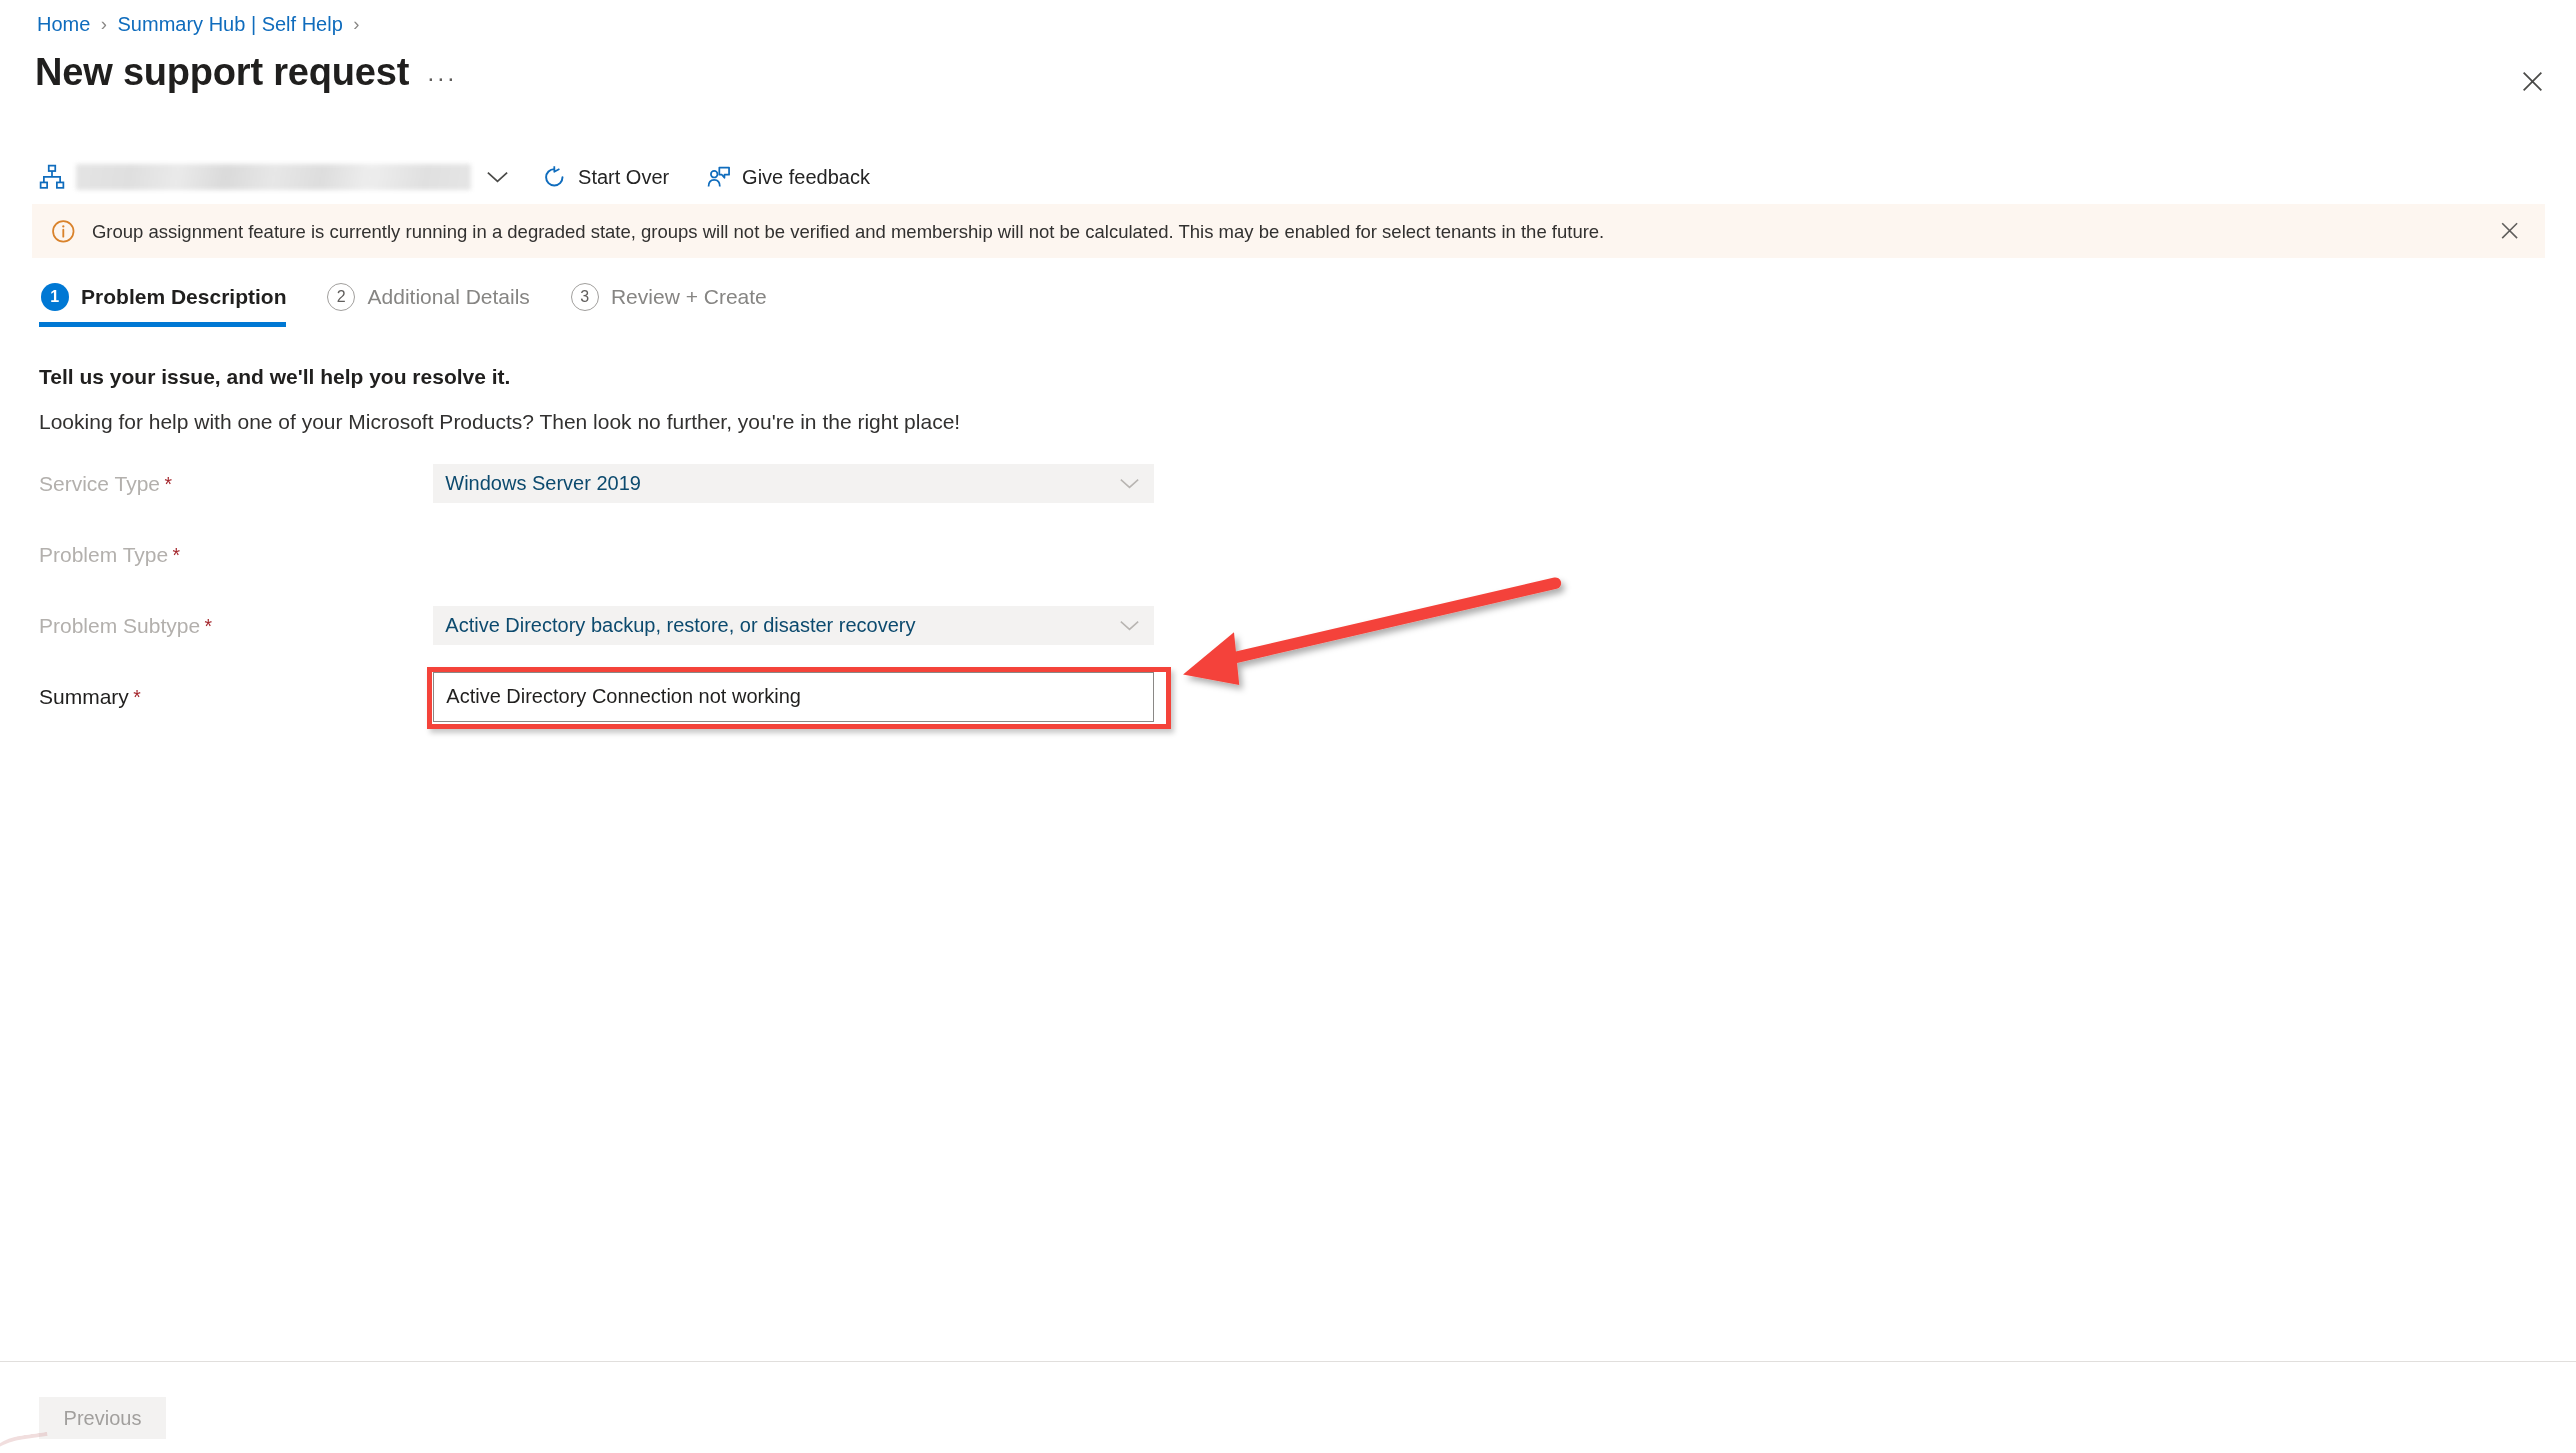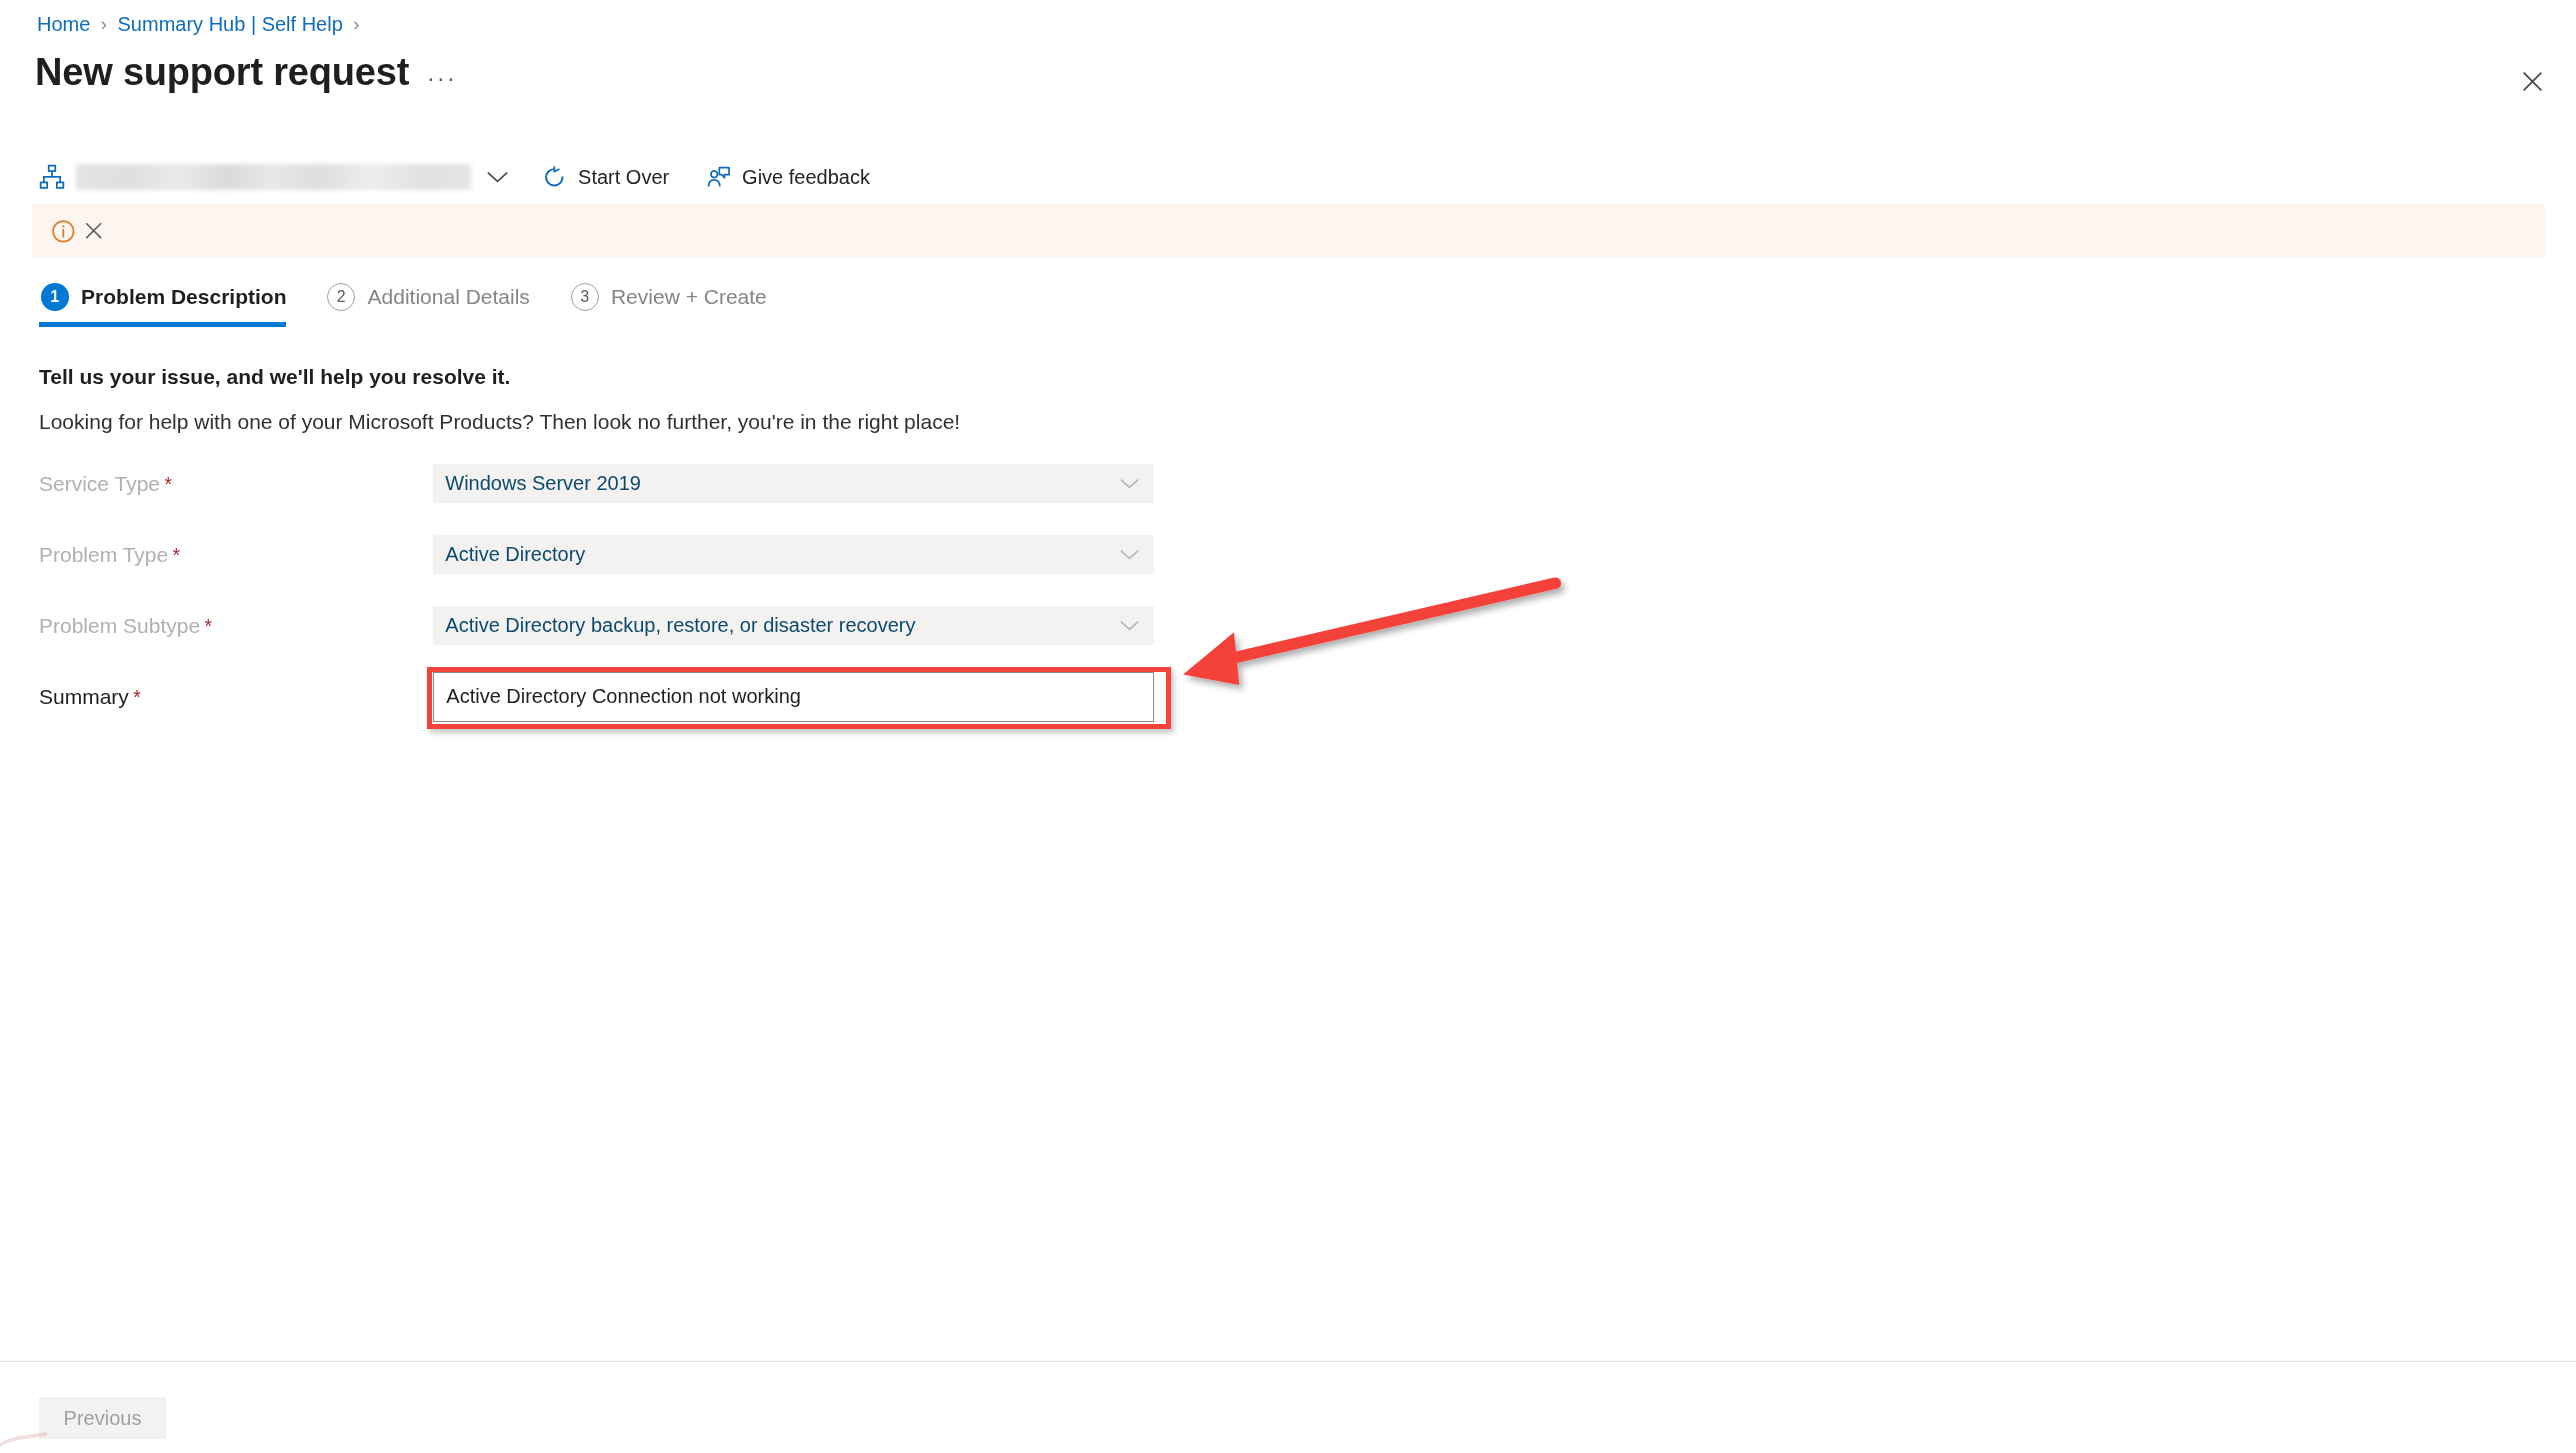--- a/index.html
+++ b/index.html
@@ -415,20 +415,21 @@
       <span>Give feedback</span>
     </div>
   </div>
 
   <div class="banner">
     <svg class="banner-icon" viewBox="0 0 24 24">
       <circle cx="12" cy="12" r="10" fill="none" stroke="#d9822b" stroke-width="1.7"></circle>
       <circle cx="12" cy="7.2" r="1.1" fill="#d9822b"></circle>
       <path d="M12 10.5 V17.2" stroke="#d9822b" stroke-width="1.8" stroke-linecap="round"></path>
     </svg>
+    <span class="banner-text">Group assignment feature is currently running in a degraded state, groups will not be verified and membership will not be calculated. This may be enabled for select tenants in the future.</span>
     <div class="banner-close">
       <svg width="19.3" height="19.3" viewBox="0 0 22 22">
         <path d="M2.5 2.5 L19.5 19.5 M19.5 2.5 L2.5 19.5" stroke="#605e5c" stroke-width="1.8" fill="none"></path>
       </svg>
     </div>
   </div>
 
   <div class="steps">
     <div class="step active">
       <span class="step-num">1</span>
@@ -457,26 +458,20 @@
         <span class="select-value">Windows Server 2019</span>
         <svg class="select-caret" width="21" height="13" viewBox="0 0 24 15">
           <path d="M2 3 L12 12 L22 3" fill="none" stroke="#b8b5b2" stroke-width="1.8"></path>
         </svg>
       </div>
     </div>
 
     <div class="field-row">
       <div class="field-label">
         <span>Problem Type</span><span class="req-star">*</span>
-      </div>
-      <div class="select-box">
-        <span class="select-value">Active Directory</span>
-        <svg class="select-caret" width="21" height="13" viewBox="0 0 24 15">
-          <path d="M2 3 L12 12 L22 3" fill="none" stroke="#b8b5b2" stroke-width="1.8"></path>
-        </svg>
       </div>
     </div>
 
     <div class="field-row">
       <div class="field-label">
         <span>Problem Subtype</span><span class="req-star">*</span>
       </div>
       <div class="select-box">
         <span class="select-value">Active Directory backup, restore, or disaster recovery</span>
         <svg class="select-caret" width="21" height="13" viewBox="0 0 24 15">

